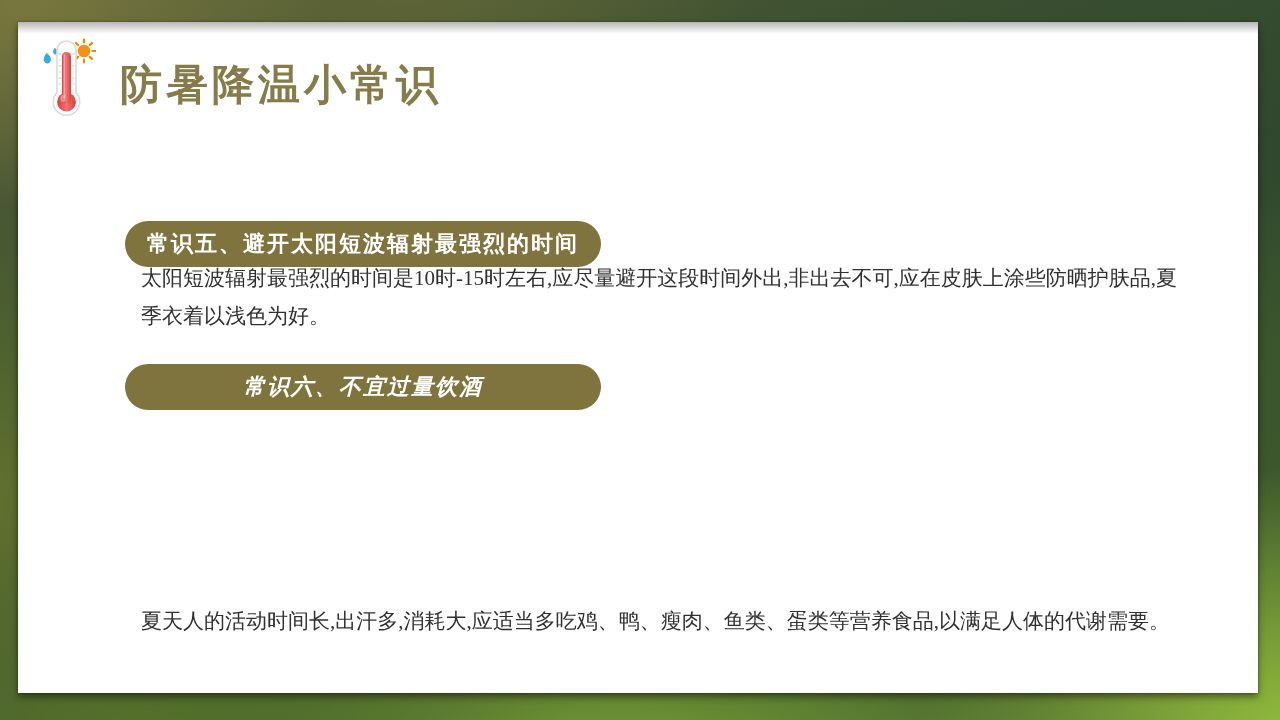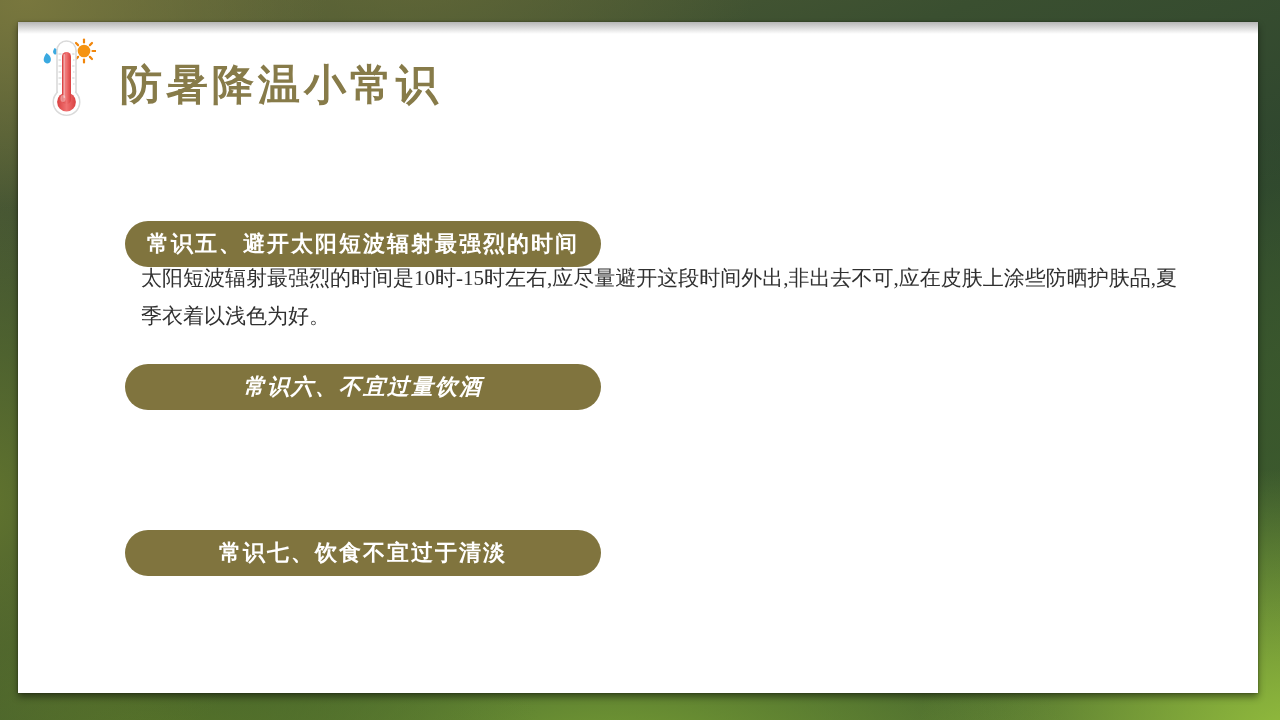--- a/index.html
+++ b/index.html
@@ -144,15 +144,15 @@
       </svg>
     </span>
     <h1 class="slide-title">防暑降温小常识</h1>
   </div>
 
   <div class="pill pill-1">常识五、避开太阳短波辐射最强烈的时间</div>
   <div class="para para-1">太阳短波辐射最强烈的时间是10时-15时左右,应尽量避开这段时间外出,非出去不可,应在皮肤上涂些防晒护肤品,夏季衣着以浅色为好。</div>
 
   <div class="pill pill-2">常识六、不宜过量饮酒</div>
 
-  <div class="pill pill-3">常识七、饮食不宜过于清淡</div>
+  <div class="para para-3">夏天人的活动时间长,出汗多,消耗大,应适当多吃鸡、鸭、瘦肉、鱼类、蛋类等营养食品,以满足人体的代谢需要。</div>
 
 </div>
 
 </body></html>

